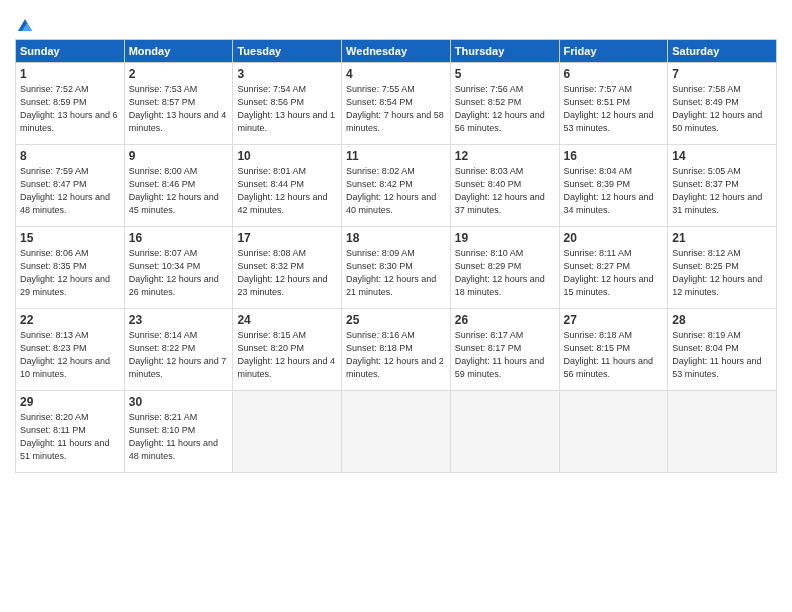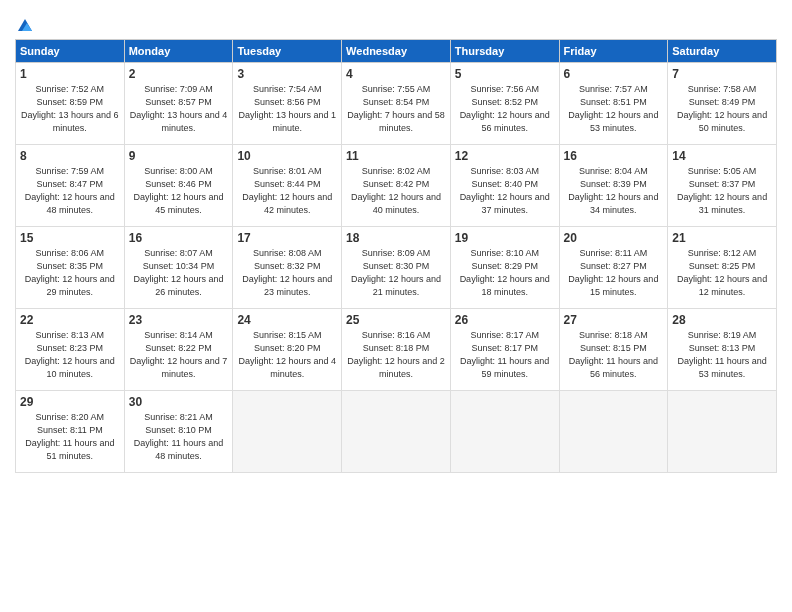--- a/index.html
+++ b/index.html
@@ -68,21 +68,20 @@
     .day-number {
       font-size: 12px;
       font-weight: bold;
       display: block;
       margin-bottom: 2px;
     }
     .day-info {
       line-height: 1.45;
       font-size: 9px;
       color: #333;
-      text-align: center;
     }
     .calendar tbody tr:nth-child(odd) td:not(.empty) {
       background: #fff;
     }
     .calendar tbody tr:nth-child(even) td:not(.empty) {
       background: #fff;
     }
   </style>
 </head>
 <body>
@@ -125,21 +124,21 @@
         <span class="day-number">1</span>
         <div class="day-info">
           <span>Sunrise: 7:52 AM</span><br>
           <span>Sunset: 8:59 PM</span><br>
           <span>Daylight: 13 hours and 6 minutes.</span>
         </div>
       </td>
           <td>
         <span class="day-number">2</span>
         <div class="day-info">
-          <span>Sunrise: 7:09 AM</span><br>
+          <span>Sunrise: 7:53 AM</span><br>
           <span>Sunset: 8:57 PM</span><br>
           <span>Daylight: 13 hours and 4 minutes.</span>
         </div>
       </td>
           <td>
         <span class="day-number">3</span>
         <div class="day-info">
           <span>Sunrise: 7:54 AM</span><br>
           <span>Sunset: 8:56 PM</span><br>
           <span>Daylight: 13 hours and 1 minute.</span>
@@ -340,21 +339,21 @@
         <div class="day-info">
           <span>Sunrise: 8:18 AM</span><br>
           <span>Sunset: 8:15 PM</span><br>
           <span>Daylight: 11 hours and 56 minutes.</span>
         </div>
       </td>
           <td>
         <span class="day-number">28</span>
         <div class="day-info">
           <span>Sunrise: 8:19 AM</span><br>
-          <span>Sunset: 8:13 PM</span><br>
+          <span>Sunset: 8:04 PM</span><br>
           <span>Daylight: 11 hours and 53 minutes.</span>
         </div>
       </td>
         </tr>
         <tr>
           <td>
         <span class="day-number">29</span>
         <div class="day-info">
           <span>Sunrise: 8:20 AM</span><br>
           <span>Sunset: 8:11 PM</span><br>

